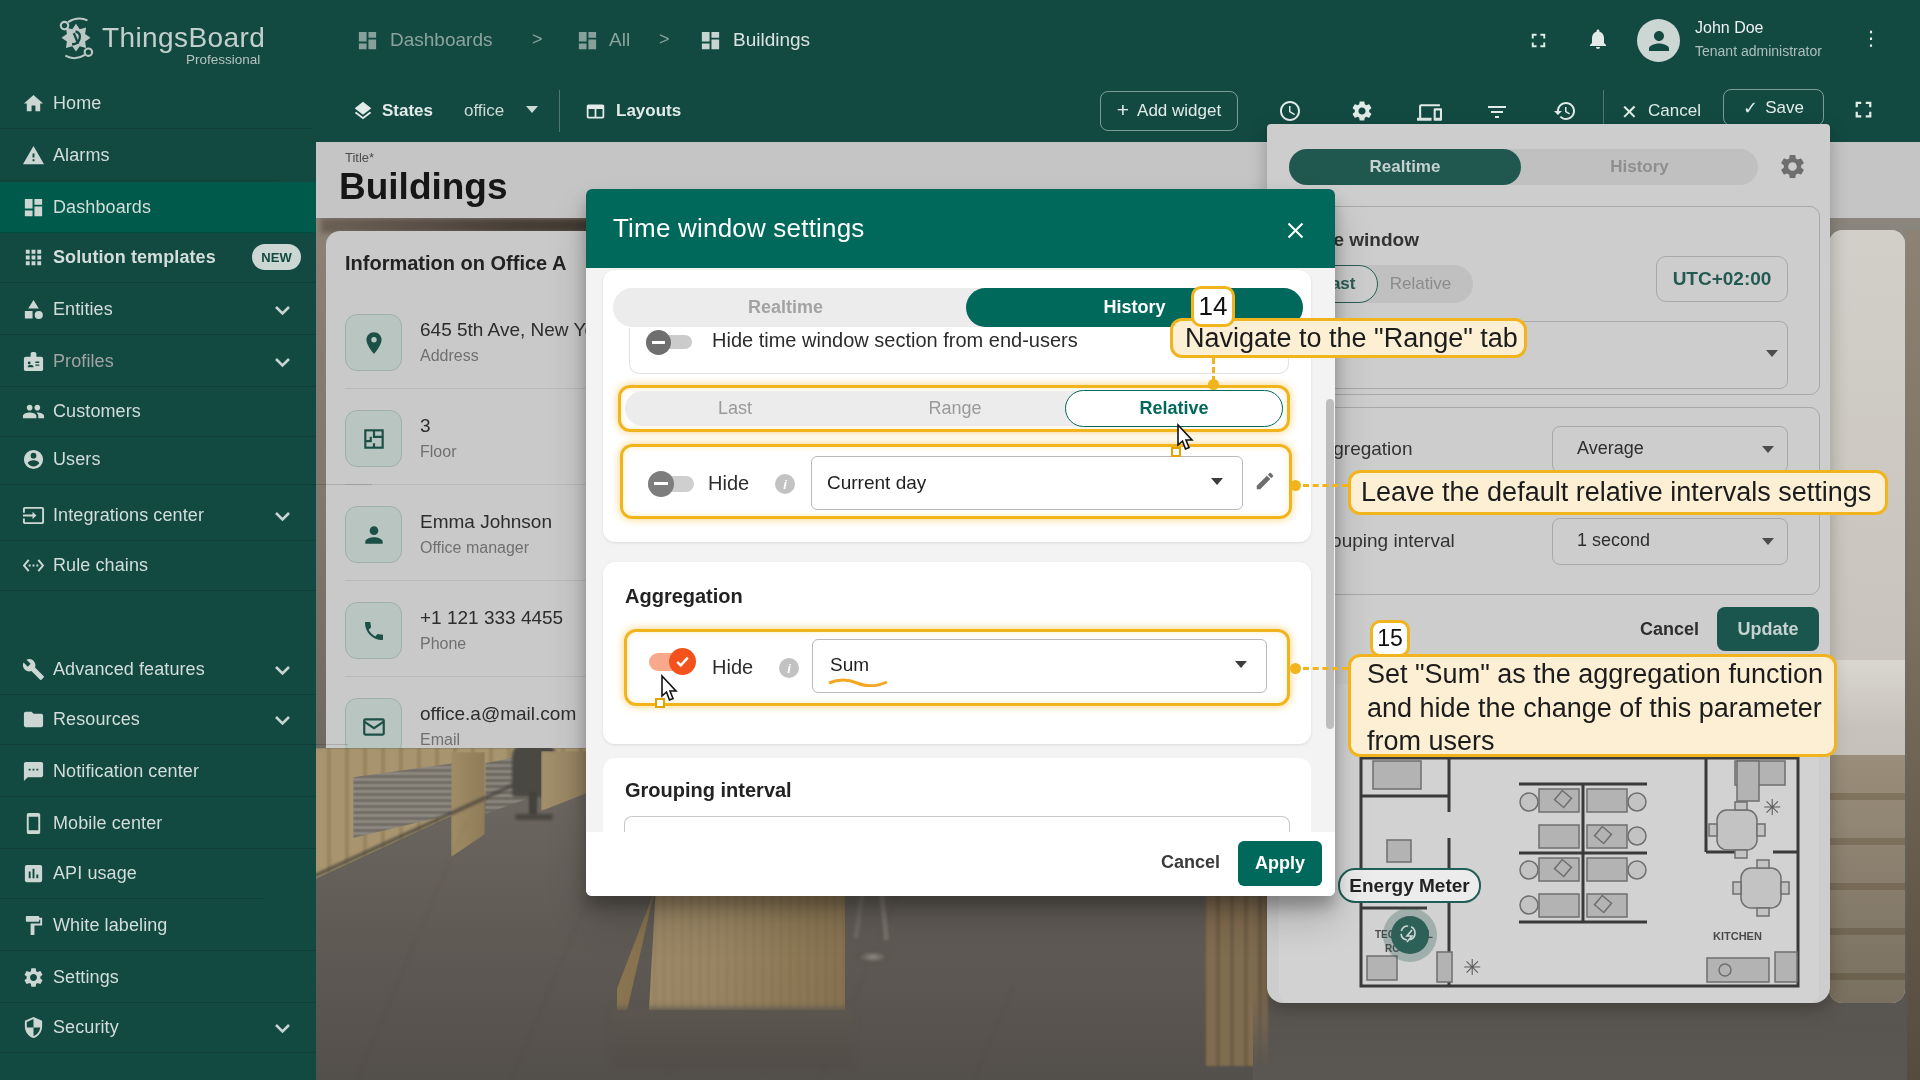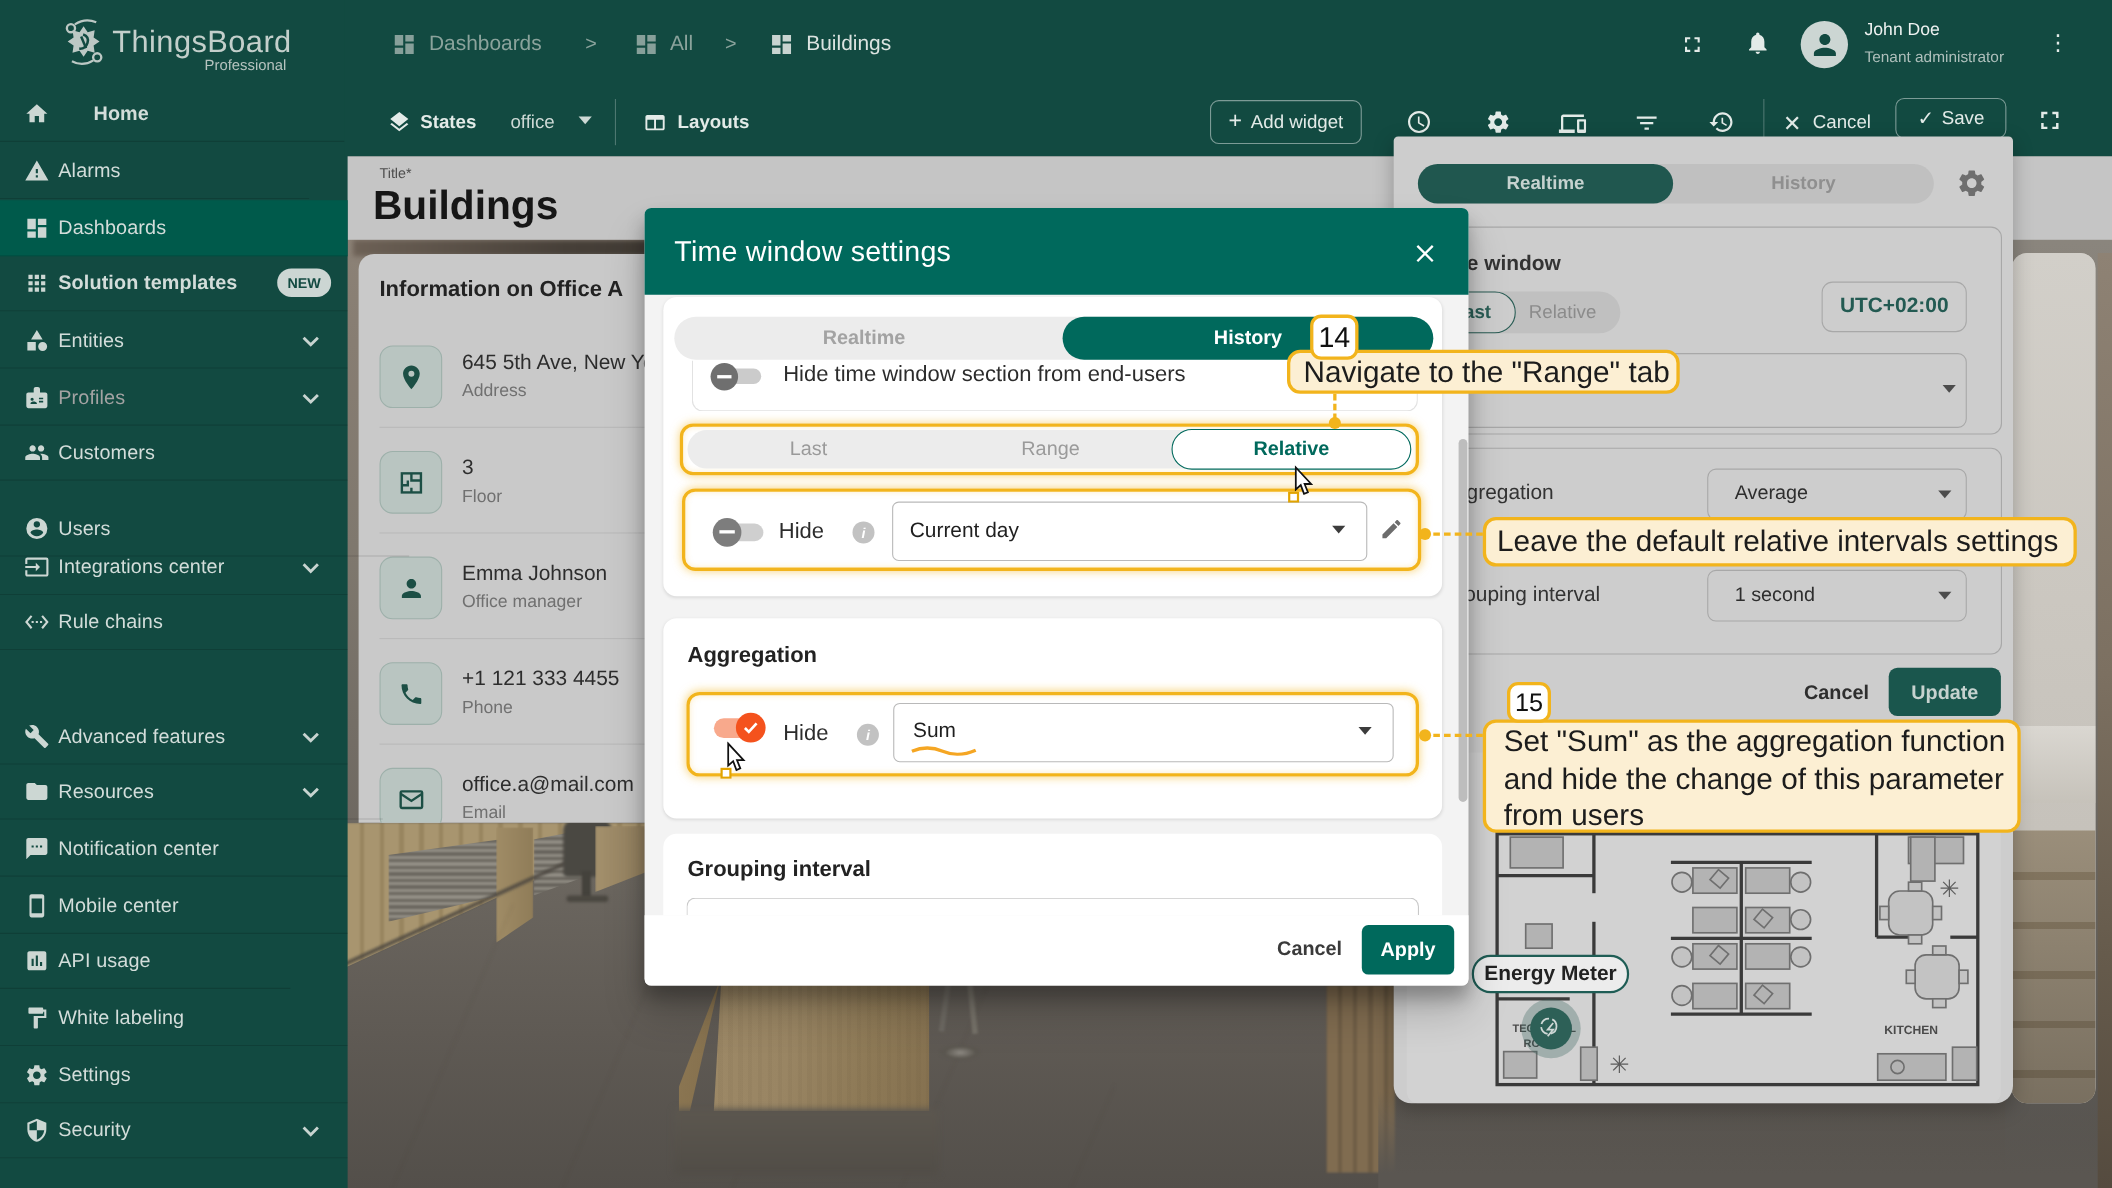--- a/index.html
+++ b/index.html
@@ -273,21 +273,21 @@
     <path d="M23.5 20.5 l5 12" stroke="#124a41" stroke-width="2.6"></path>
   </svg>
   <div class="ab" style="left:102px;top:22px;font-size:28px;font-weight:400;color:#c3cfcb;letter-spacing:0.4px;">ThingsBoard</div>
   <div class="ab" style="left:186px;top:52px;font-size:13.5px;color:#b6c3bf;">Professional</div>
   <div class="ab" style="left:0;top:78px;width:316px;height:51px;border-bottom:1px solid rgba(0,0,0,0.14);">
         <span class="ab" style="left:22px;top:14px;color:#ccd7d3;">
           <svg width="23" height="23" viewBox="0 0 24 24" fill="currentColor">
             <path d="M10 20v-6h4v6h5v-8h3L12 3 2 12h3v8z"></path>
           </svg>
         </span>
-        <div class="ab" style="left:53px;top:15px;font-size:18px;font-weight:700;color:#d3ddda;letter-spacing:0.1px;margin-left:32px;">Home</div>
+        <div class="ab" style="left:53px;top:15px;font-size:18px;font-weight:400;color:#d3ddda;letter-spacing:0.1px;">Home</div>
       </div>
   <div class="ab" style="left:0;top:130px;width:281px;height:51px;border-bottom:1px solid rgba(0,0,0,0.14);padding-left:44px;">
         <span class="ab" style="left:22px;top:14px;color:#ccd7d3;">
           <svg width="23" height="23" viewBox="0 0 24 24" fill="currentColor">
             <path d="M1 21h22L12 2 1 21zm12-3h-2v-2h2v2zm0-4h-2v-4h2v4z"></path>
           </svg>
         </span>
         <div class="ab" style="left:53px;top:15px;font-size:18px;font-weight:500;color:#d3ddda;letter-spacing:0.1px;">Alarms</div>
       </div>
   <div class="ab" style="left:0;top:182px;width:316px;height:51px;background:#005a4b;border-bottom:1px solid rgba(0,0,0,0.14);">
@@ -330,21 +330,21 @@
         </svg>
       </div>
   <div class="ab" style="left:0;top:386px;width:316px;height:51px;border-bottom:1px solid rgba(0,0,0,0.14);">
         <span class="ab" style="left:22px;top:14px;color:#ccd7d3;">
           <svg width="23" height="23" viewBox="0 0 24 24" fill="currentColor">
             <path d="M16 11c1.66 0 2.99-1.34 2.99-3S17.66 5 16 5s-3 1.34-3 3 1.34 3 3 3zm-8 0c1.66 0 2.99-1.34 2.99-3S9.66 5 8 5 5 6.34 5 8s1.34 3 3 3zm0 2c-2.33 0-7 1.17-7 3.5V19h14v-2.5C15 14.17 10.33 13 8 13zm8 0c-.29 0-.62.02-.97.05 1.16.84 1.97 1.97 1.97 3.45V19h6v-2.5c0-2.33-4.67-3.5-7-3.5z"></path>
           </svg>
         </span>
         <div class="ab" style="left:53px;top:15px;font-size:18px;font-weight:500;color:#d3ddda;letter-spacing:0.1px;">Customers</div>
       </div>
-  <div class="ab" style="left:0;top:455px;width:372px;height:51px;border-bottom:1px solid rgba(0,0,0,0.14);">
+  <div class="ab" style="left:0;top:434px;width:372px;height:51px;border-bottom:1px solid rgba(0,0,0,0.14);">
         <span class="ab" style="left:22px;top:14px;color:#ccd7d3;">
           <svg width="23" height="23" viewBox="0 0 24 24" fill="currentColor">
             <path d="M12 2a10 10 0 1 0 0 20 10 10 0 0 0 0-20zm0 3a3 3 0 1 1 0 6 3 3 0 0 1 0-6zm0 14.2a7.2 7.2 0 0 1-6-3.22c.03-1.99 4-3.08 6-3.08s5.97 1.09 6 3.08a7.2 7.2 0 0 1-6 3.22z"></path>
           </svg>
         </span>
         <div class="ab" style="left:53px;top:15px;font-size:18px;font-weight:500;color:#d3ddda;letter-spacing:0.1px;">Users</div>
       </div>
   <div class="ab" style="left:0;top:490px;width:316px;height:51px;border-bottom:1px solid rgba(0,0,0,0.14);">
         <span class="ab" style="left:22px;top:14px;color:#ccd7d3;">
           <svg width="23" height="23" viewBox="0 0 24 24" fill="currentColor">

